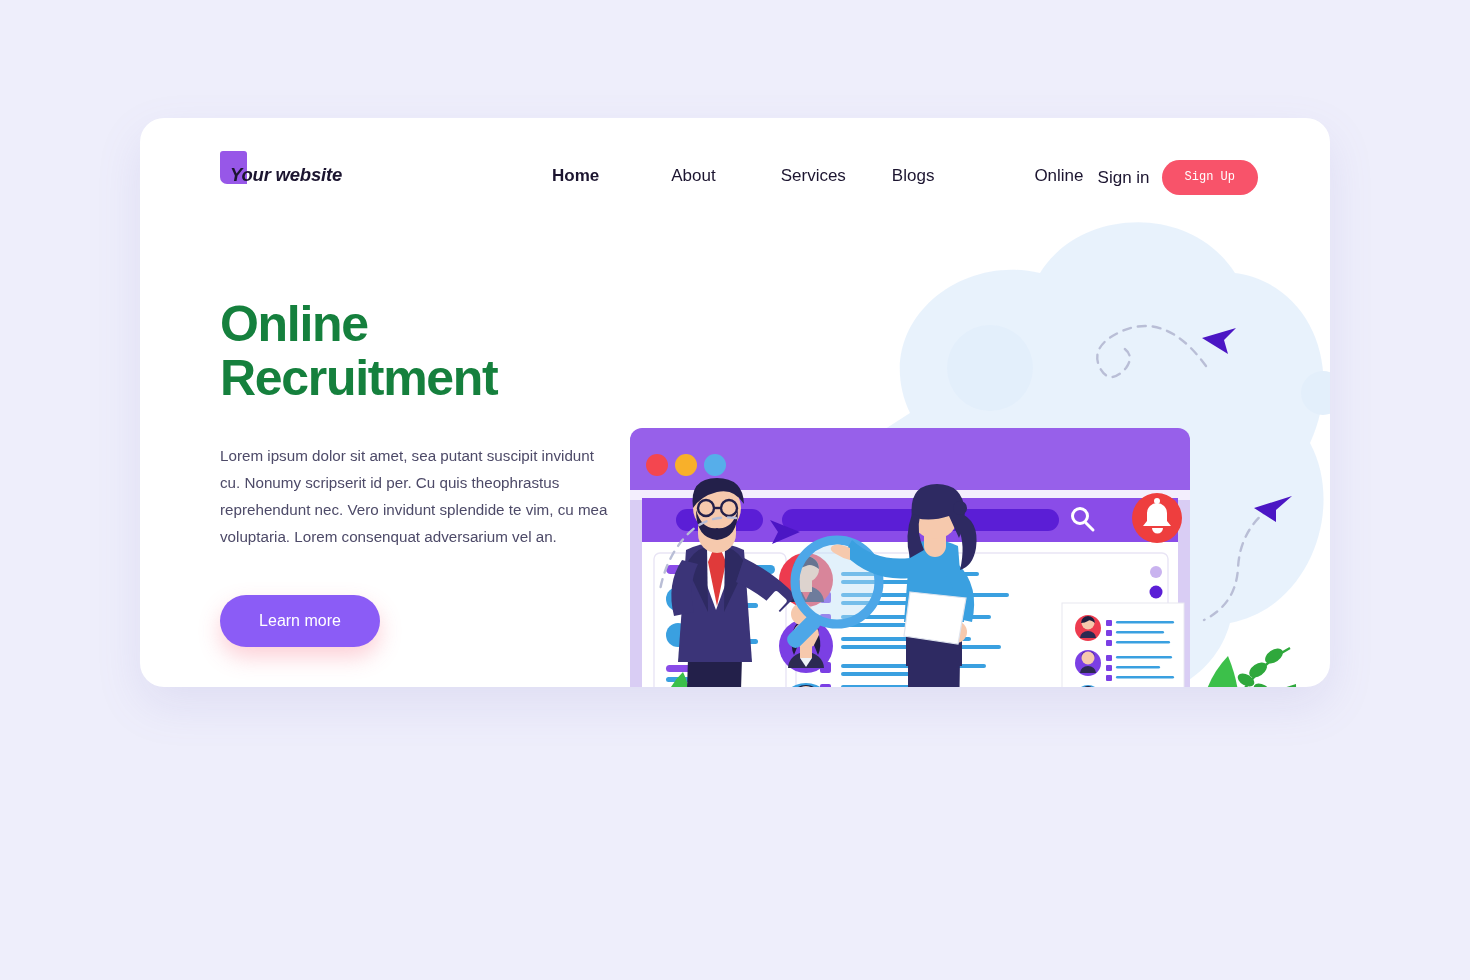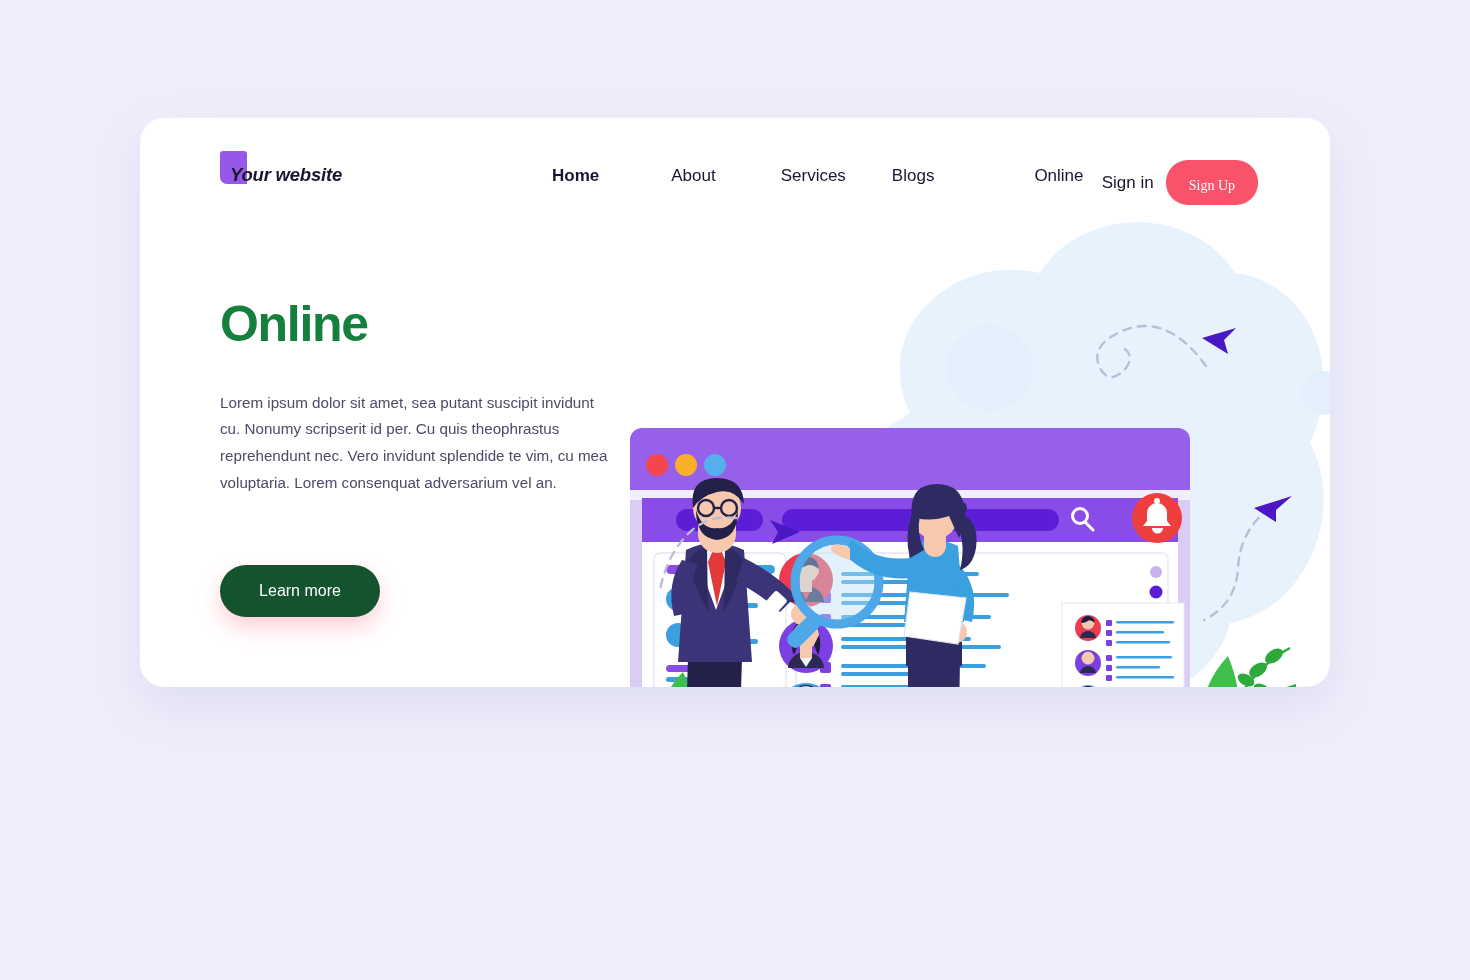--- a/index.html
+++ b/index.html
@@ -99,23 +99,23 @@
     font-size: 17px;
     color: #1c1530;
     cursor: pointer;
     white-space: nowrap;
   }
   #signup-button {
     background: #f8536a;
     color: #ffffff;
     border: none;
     border-radius: 22px;
-    font-size: 14px;
-    font-family: Liberation Serif, serif;
-    padding: 18px 23px 11px;
+    font-size: 12px;
+    font-family: Liberation Mono, monospace;
+    padding: 10px 23px 11px;
     cursor: pointer;
     white-space: nowrap;
   }
 
   
   #hero-text { position: absolute; left: 80px; top: 180px; width: 430px; }
 
   #hero-title {
     font-size: 50px;
     line-height: 1.07;
@@ -126,22 +126,22 @@
 
   #hero-paragraph {
     margin-top: 38px;
     font-size: 15.2px;
     line-height: 1.77;
     color: #4d4a68;
     width: 388px;
   }
 
   #learn-more-button {
-    margin-top: 68px;
-    background: #14532d;
+    margin-top: 44px;
+    background: #8b5cf6;
     color: #ffffff;
     border: none;
     border-radius: 27px;
     font-size: 16px;
     font-family: inherit;
     width: 160px;
     height: 52px;
     cursor: pointer;
     box-shadow: 0 10px 22px rgba(248,83,106,0.28);
   }
@@ -177,21 +177,21 @@
     </div>
 
     <div id="nav-auth">
       <a id="signin-link">Sign in</a>
       <button id="signup-button">Sign Up</button>
     </div>
 
   </nav>
 
   <section id="hero-text">
-    <h1 id="hero-title"><span>Online</span><br></h1>
+    <h1 id="hero-title"><span>Online</span><br><span>Recruitment</span></h1>
     <p id="hero-paragraph">Lorem ipsum dolor sit amet, sea putant suscipit invidunt cu. Nonumy scripserit id per. Cu quis theophrastus reprehendunt nec. Vero invidunt splendide te vim, cu mea voluptaria. Lorem consenquat adversarium vel an.</p>
     <button id="learn-more-button">Learn more</button>
   </section>
 
   <div id="illustration">
     <svg viewBox="0 0 720 640" xmlns="http://www.w3.org/2000/svg">
       <defs>
         <clipPath id="clipEnvFlapR">
           <rect x="433" y="545" width="160" height="90"></rect>
         </clipPath>

